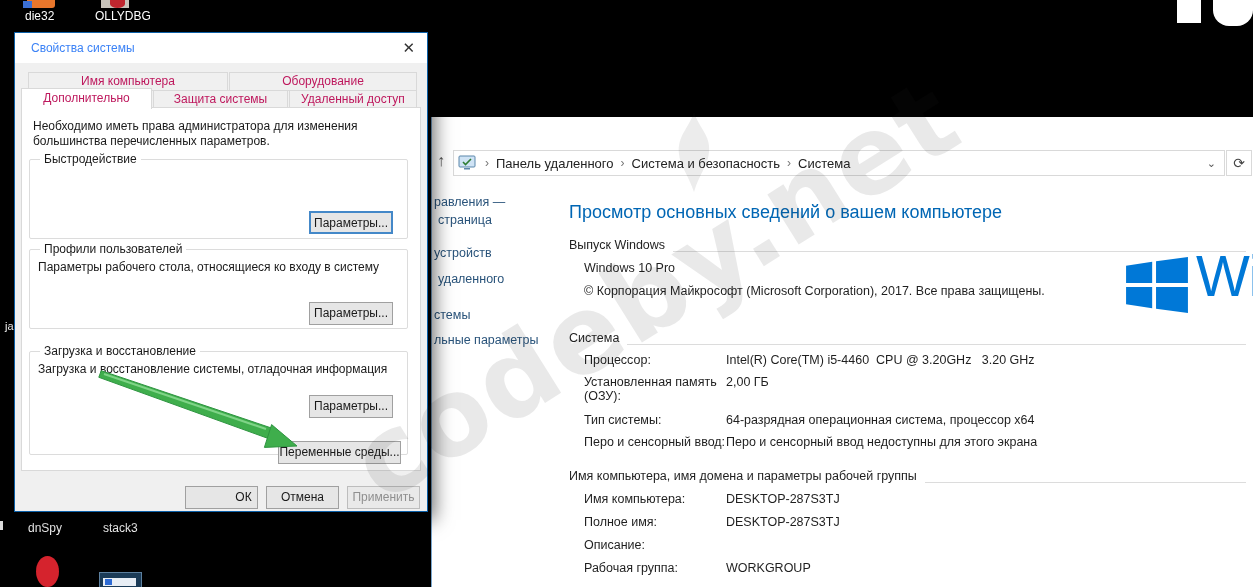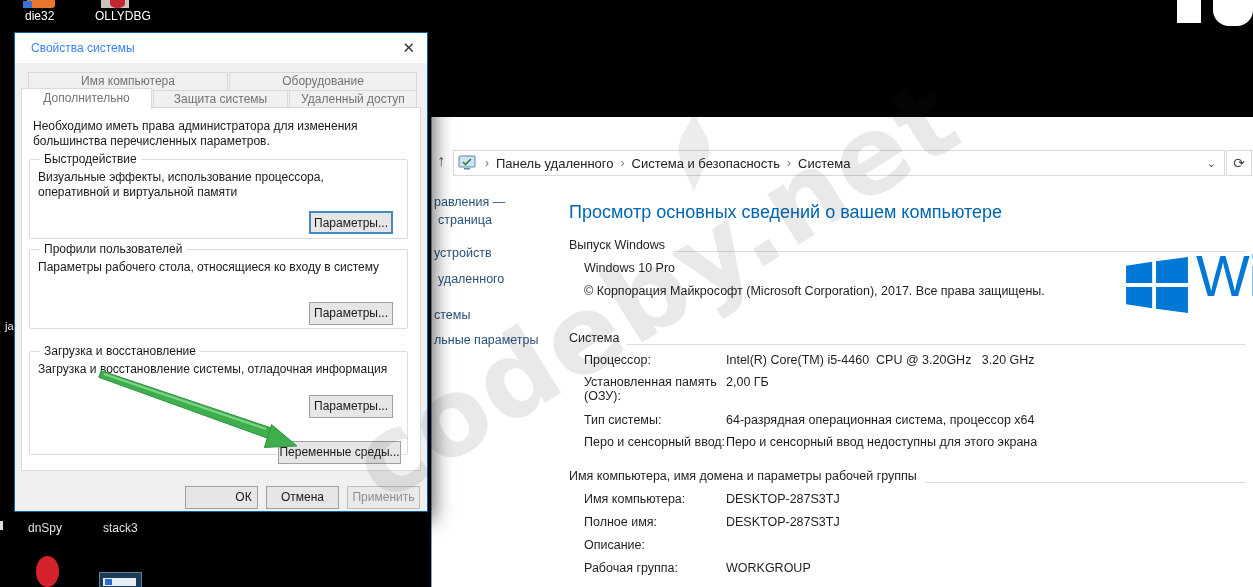--- a/index.html
+++ b/index.html
@@ -42,21 +42,21 @@
   .winflag{position:absolute;left:694px;top:139px;z-index:6;}
   .wintext{position:absolute;left:764px;top:126px;font-size:57px;color:#0078d7;letter-spacing:-1px;z-index:6;white-space:nowrap;}
   
   .dlg{position:absolute;left:14px;top:32px;width:414px;height:480px;background:#f0f0f0;z-index:20;
        border:1px solid #0c60a8;box-sizing:border-box;box-shadow:6px 8px 18px rgba(0,0,0,.6);
        font-size:12px;color:#1a1a1a;}
   .dlg-titlebar{position:absolute;left:0;top:0;width:100%;height:30px;background:#fff;}
   .dlg-title{position:absolute;left:16px;top:8px;font-size:12px;color:#3b82f6;}
   .dlg-close{position:absolute;right:12px;top:6px;font-size:15px;color:#333;cursor:default;}
   .tab{position:absolute;background:#f0f0f0;border:1px solid #d9d9d9;box-sizing:border-box;
-       text-align:center;font-size:12px;color:#737373;}
+       text-align:center;font-size:12px;color:#be185d;}
   .tab.back{top:39px;height:19px;line-height:17px;z-index:1;}
   .tab.front{top:57px;height:19px;line-height:17px;z-index:2;}
   .tab.active{top:55px;height:21px;line-height:19px;background:#fff;border-bottom:none;z-index:4;}
   .tabpage{position:absolute;left:6px;top:74px;width:400px;height:364px;background:#fff;
            border:1px solid #d9d9d9;box-sizing:border-box;z-index:3;}
   .dlg-intro{position:absolute;left:18px;top:86px;width:378px;line-height:15px;z-index:5;}
   .grp{position:absolute;left:14px;width:379px;border:1px solid #dcdcdc;border-radius:2px;box-sizing:border-box;z-index:5;background:#fff;}
   .grp-title{position:absolute;left:10px;top:-8px;background:#fff;padding:0 4px;font-size:12px;}
   .grp-desc{position:absolute;left:8px;top:10px;width:354px;line-height:15px;}
   .btn{position:absolute;height:23px;background:#e6e6e6;border:1px solid #a0a0a0;box-sizing:border-box;
@@ -177,21 +177,20 @@
     <div class="tab active" style="left:6px;width:131px;">Дополнительно</div>
     <div class="tab front" style="left:138px;width:135px;">Защита системы</div>
     <div class="tab front" style="left:274px;width:128px;">Удаленный доступ</div>
 
     <div class="tabpage"></div>
 
     <div class="dlg-intro">Необходимо иметь права администратора для изменения большинства перечисленных параметров.</div>
 
     <div class="grp" style="top:126px;height:80px;">
       <span class="grp-title">Быстродействие</span>
-      <span class="grp-desc">Визуальные эффекты, использование процессора, оперативной и виртуальной памяти</span>
     </div>
     <div class="btn focused" style="left:294px;top:178px;width:84px;">Параметры...</div>
 
     <div class="grp" style="top:216px;height:80px;">
       <span class="grp-title">Профили пользователей</span>
       <span class="grp-desc">Параметры рабочего стола, относящиеся ко входу в систему</span>
     </div>
     <div class="btn" style="left:294px;top:269px;width:84px;">Параметры...</div>
 
     <div class="grp" style="top:318px;height:104px;">

